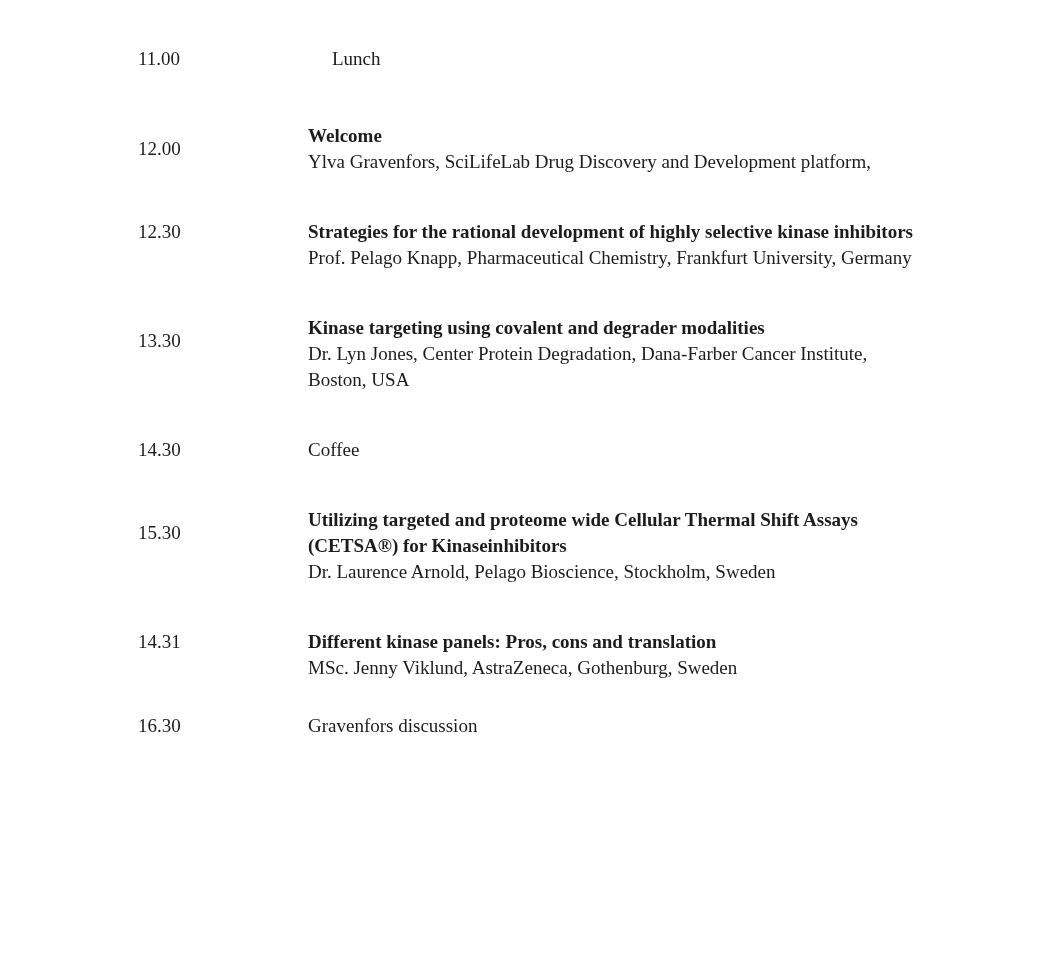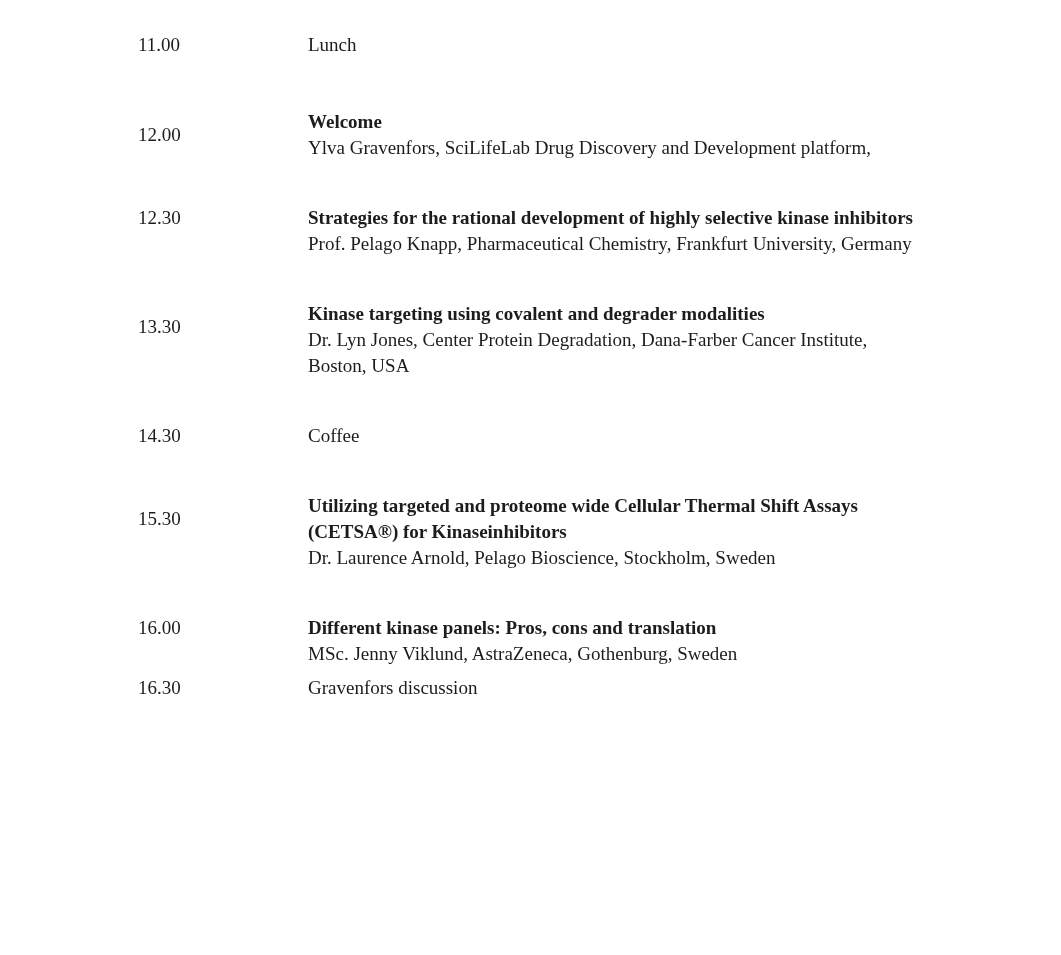--- a/index.html
+++ b/index.html
@@ -19,23 +19,23 @@
     line-height: 26px;
     color: #1c1c1c;
     overflow: hidden;
   }
   .schedule { width: 100%; }
   .row {
     display: flex;
     align-items: flex-start;
     margin-top: 44px;
   }
-  .row:first-child  { margin-top: 2px; }
+  .row:first-child  { margin-top: 16px; gap: 24px; }
   .row:nth-child(2) { margin-top: 51px; }
-  .row:last-child   { margin-top: 8px; }
+  .row:last-child   { margin-top: 32px; }
   .time {
     flex: 0 0 170px;
     width: 170px;
   }
   
   .time.shifted { padding-top: 13px; }
   .desc { flex: 1 1 auto; }
   .line { white-space: nowrap; }
   .title-line { font-weight: bold; }
 </style>
@@ -87,21 +87,21 @@
   <div class="row">
     <div class="time shifted">15.30</div>
     <div class="desc">
           <div class="line title-line">Utilizing targeted and proteome wide Cellular Thermal Shift Assays</div>
           <div class="line title-line">(CETSA®) for Kinaseinhibitors</div>
           <div class="line">Dr. Laurence Arnold, Pelago Bioscience, Stockholm, Sweden</div>
         </div>
   </div>
 
   <div class="row">
-    <div class="time">16.00</div>
+    <div class="time">14.31</div>
     <div class="desc">
           <div class="line title-line">Different kinase panels: Pros, cons and translation</div>
           <div class="line">MSc. Jenny Viklund, AstraZeneca, Gothenburg, Sweden</div>
         </div>
   </div>
 
   <div class="row">
     <div class="time">16.30</div>
     <div class="desc">
           <div class="line">Gravenfors discussion</div>

